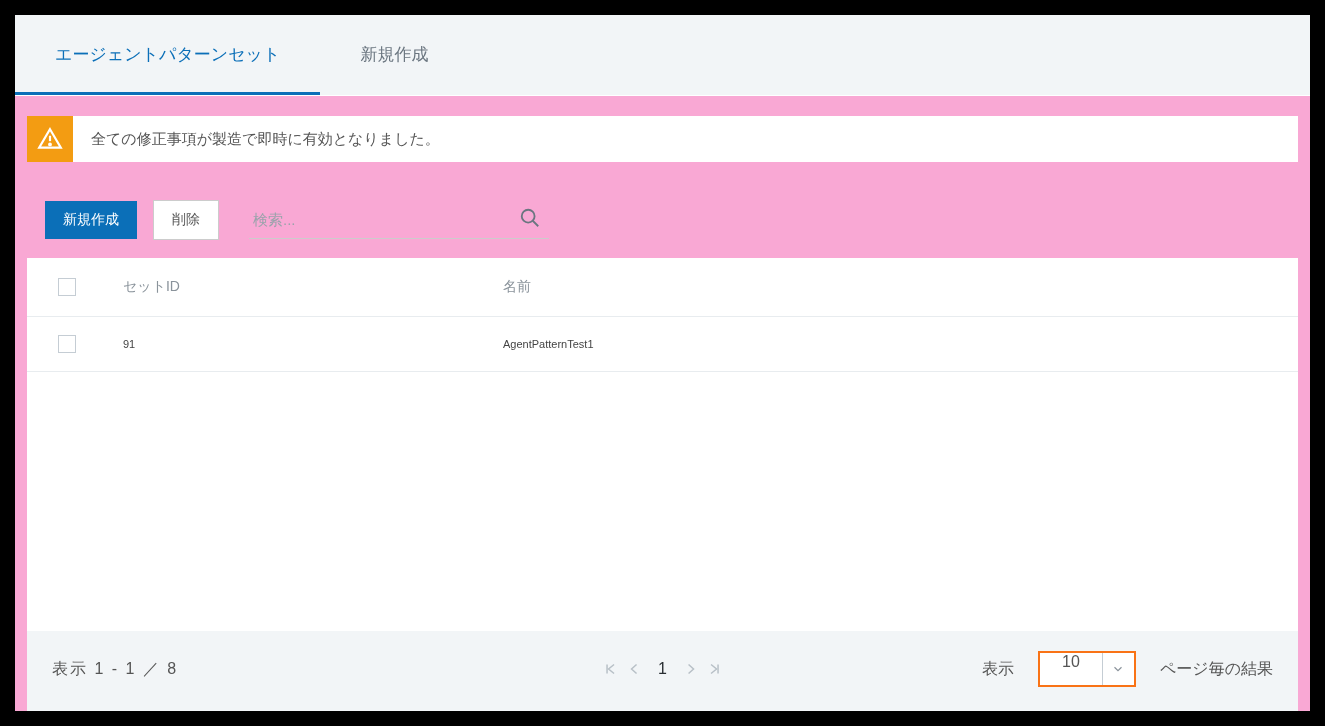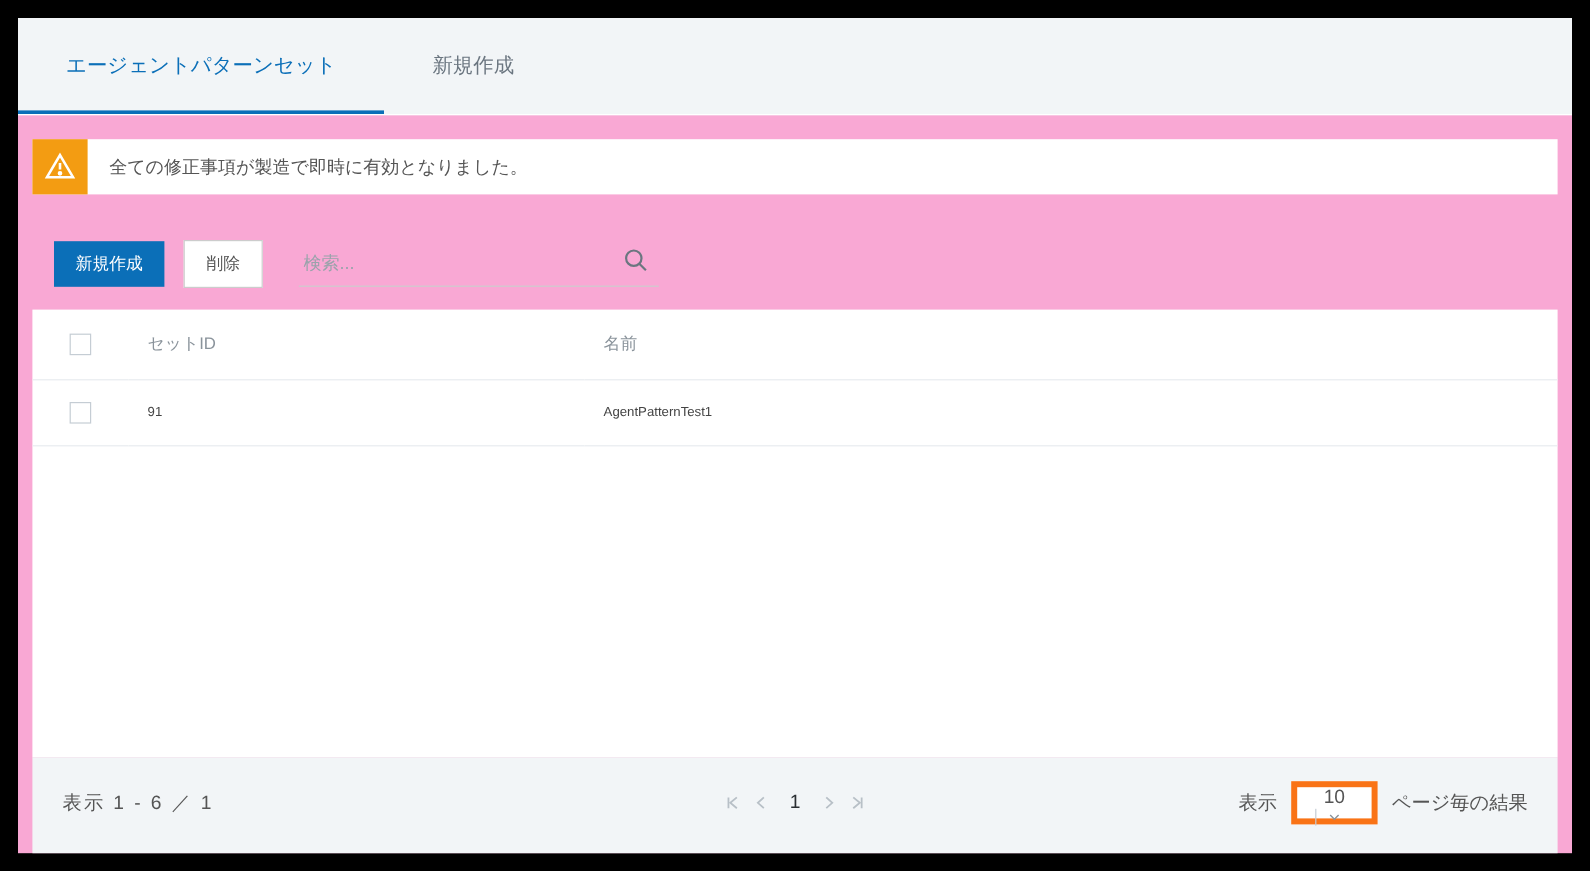--- a/index.html
+++ b/index.html
@@ -181,29 +181,28 @@
       align-items: center;
     }
     .page-current {
       color: #2a2f33;
       font-weight: 500;
       padding: 0 6px;
     }
     .pagination-right {
       display: flex;
       align-items: center;
-      gap: 12px;
+      gap: 24px;
     }
     .page-size-select {
       display: flex;
-      align-items: center;
-      border: 5px solid #f97316;
+      align-items: flex-start;
+      border: 2px solid #f97316;
       background: #fff;
       height: 36px;
-      flex-direction: column;
     }
     .page-size-value {
       padding: 0 22px;
       color: #555;
     }
     .page-size-chevron {
       border-left: 1px solid #c5cdd4;
       width: 32px;
       height: 100%;
       display: flex;
@@ -273,21 +272,21 @@
           </td>
           <td>91</td>
           <td>AgentPatternTest1</td>
         </tr>
       </tbody>
     </table>
   </div>
 
   <div class="pagination-bar">
     <div class="pagination-wrap">
-      <div class="pagination-left">表示 1 - 6 ／ 1</div>
+      <div class="pagination-left">表示 1 - 1 ／ 8</div>
 
       <div class="pagination-center">
         <span class="page-arrow">
           <svg width="12" height="12" viewBox="0 0 24 24" fill="none" stroke="#b8c0c7" stroke-width="3">
               <line x1="5" y1="3" x2="5" y2="21"></line>
               <polyline points="19 3 8 12 19 21"></polyline>
             </svg>
         </span>
         <span class="page-arrow">
           <svg width="12" height="12" viewBox="0 0 24 24" fill="none" stroke="#b8c0c7" stroke-width="3">

